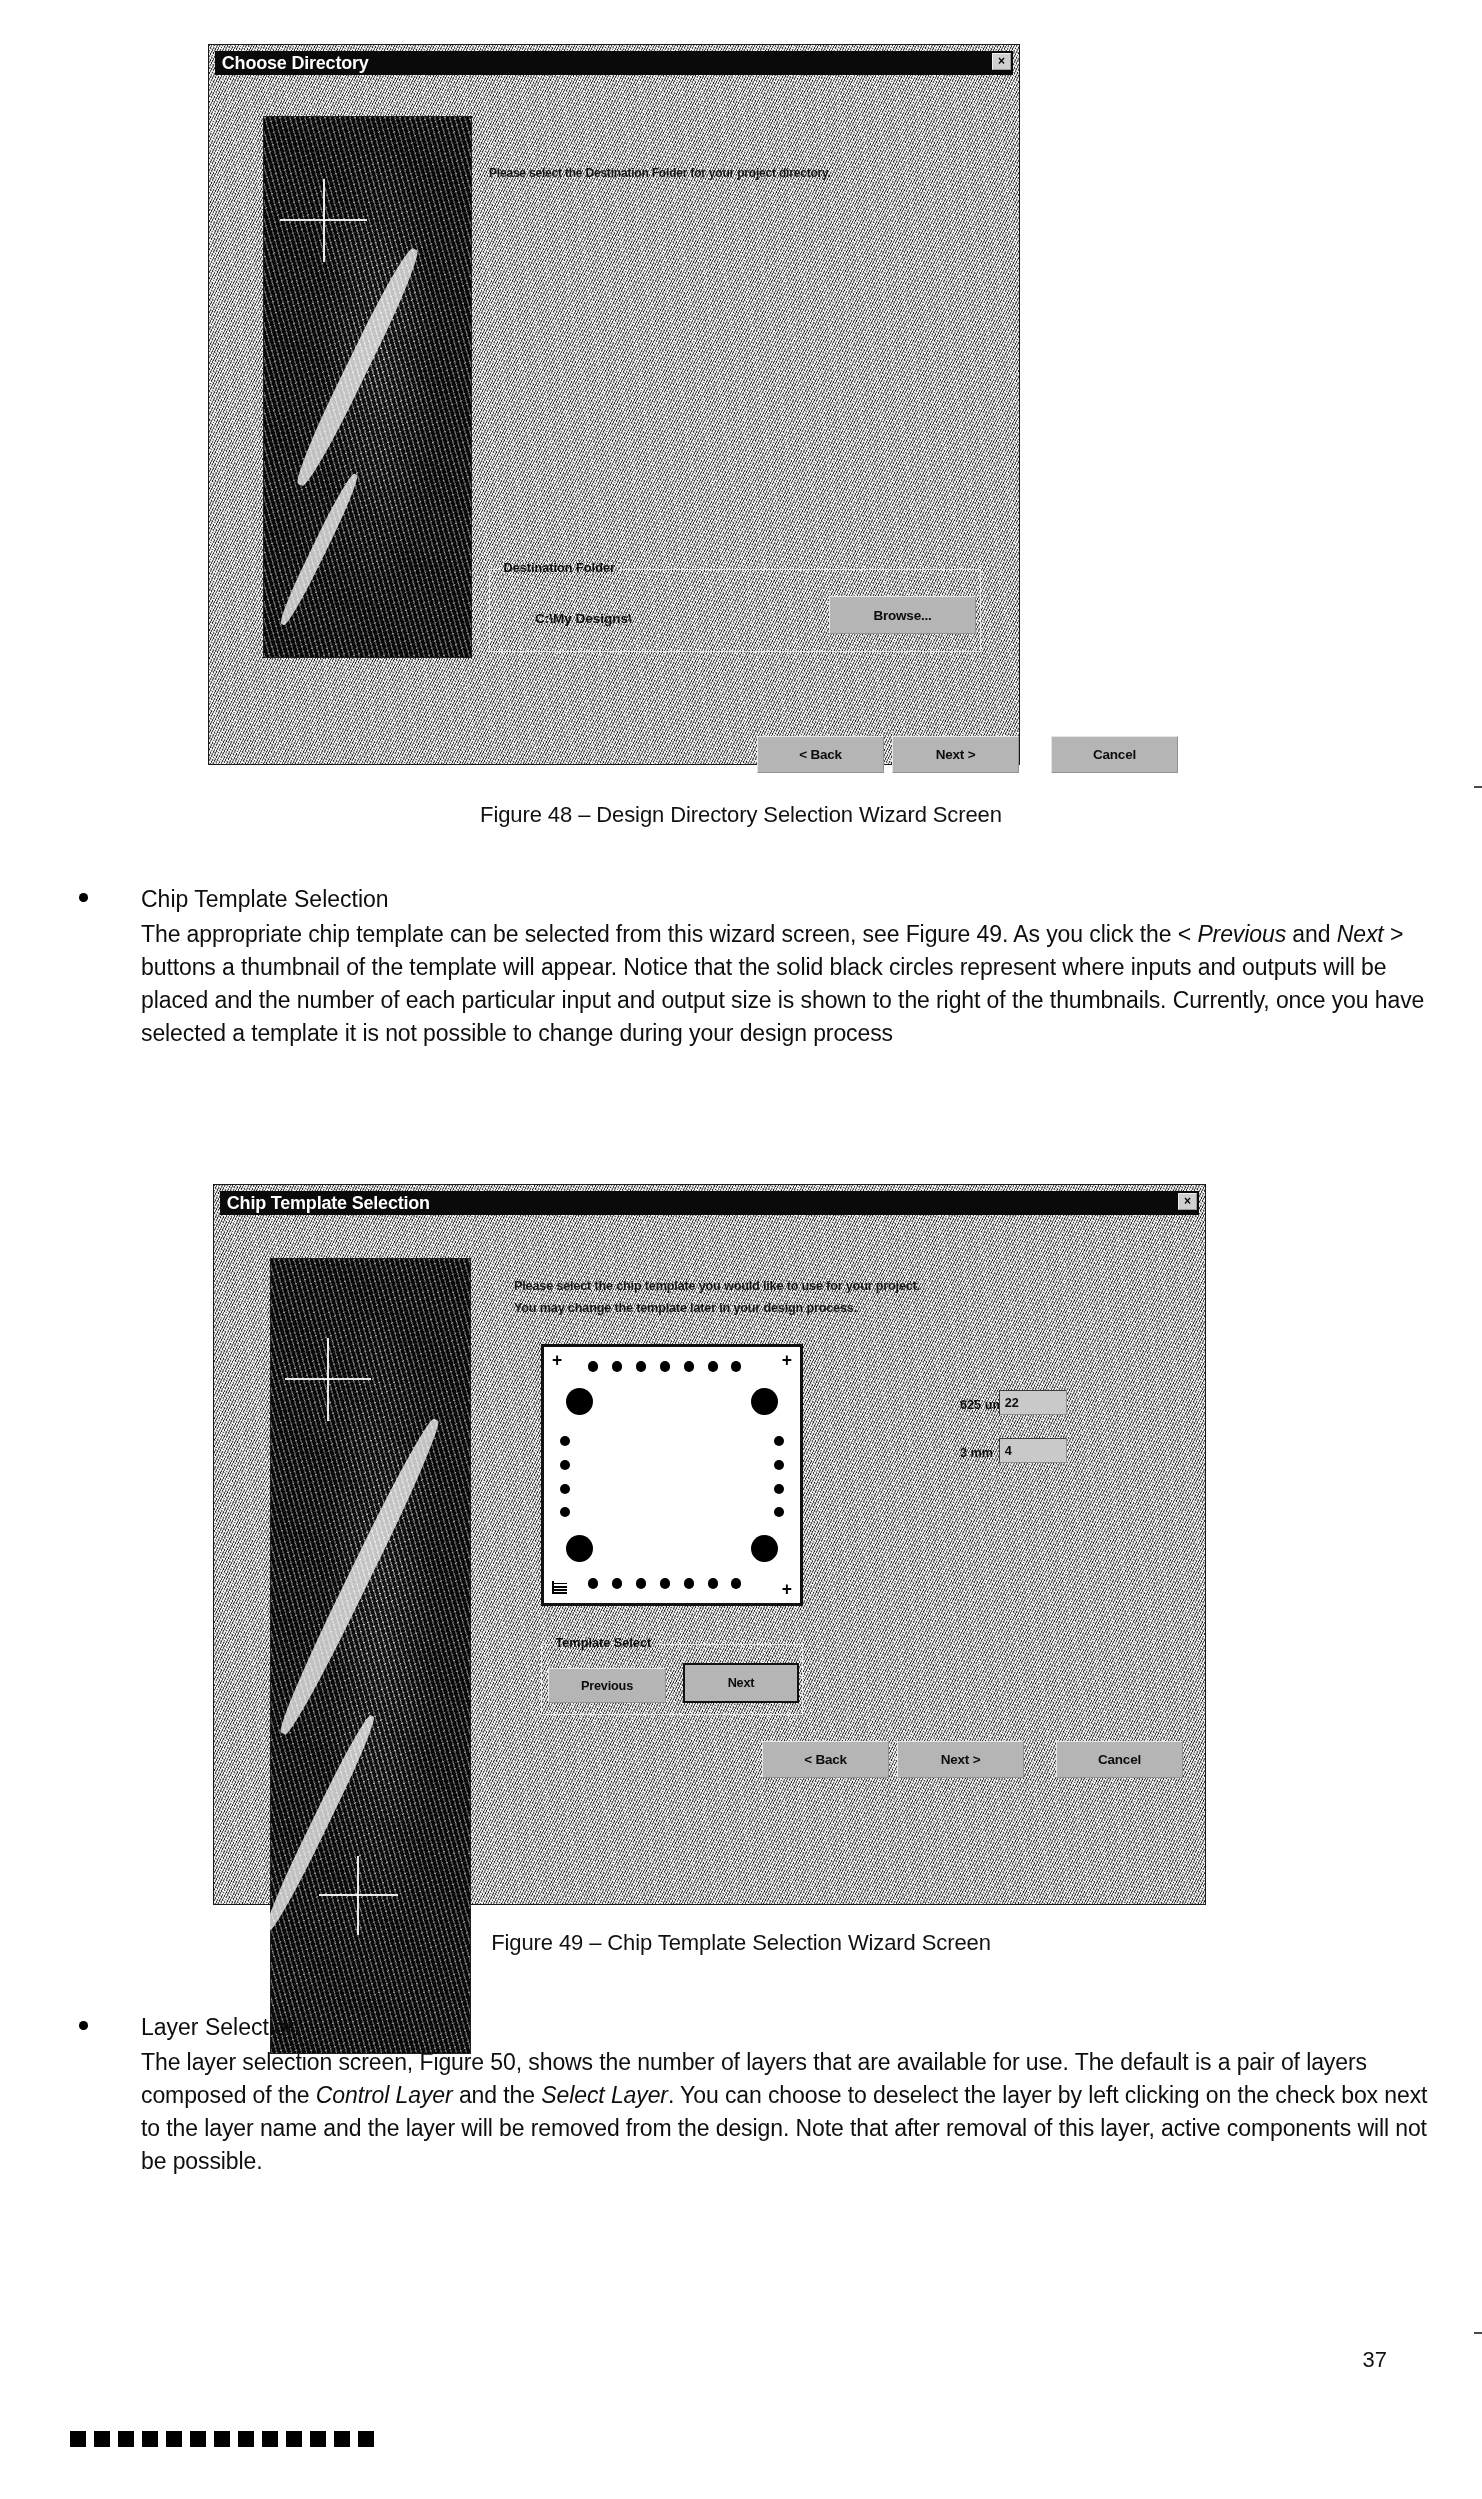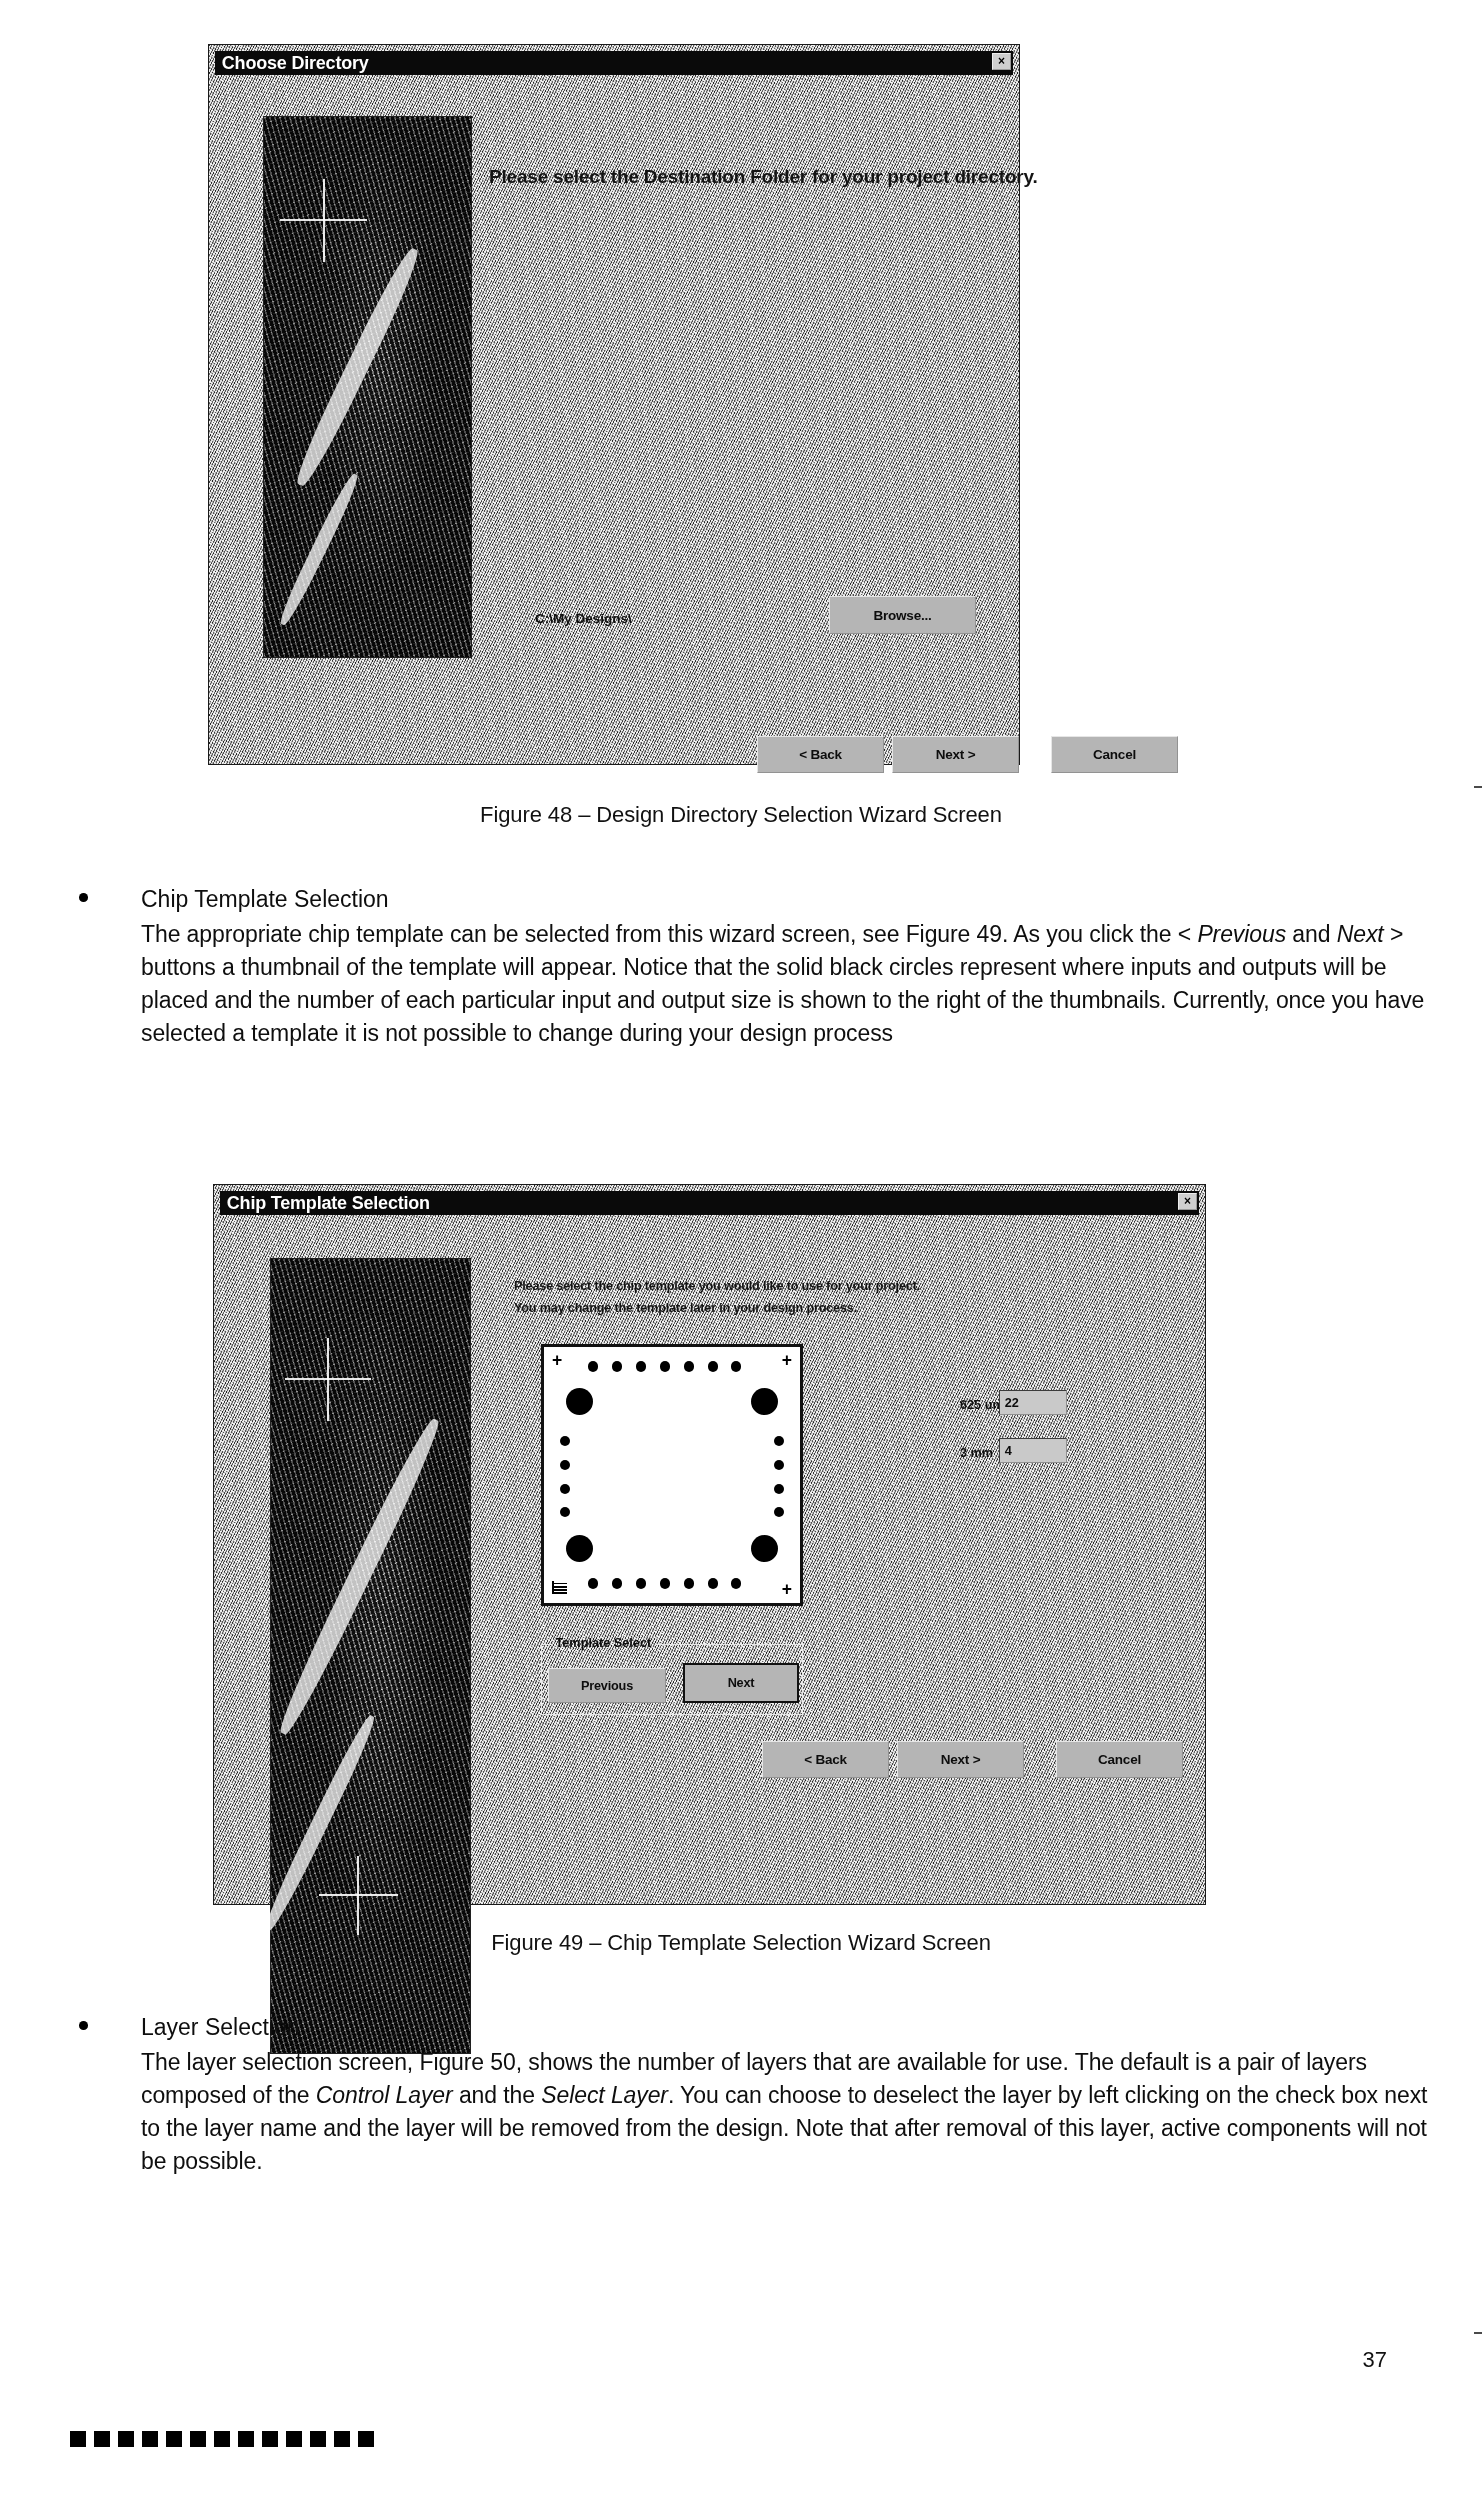--- a/index.html
+++ b/index.html
@@ -59,21 +59,21 @@
     color: #000;
     font-size: 12px;
     font-weight: bold;
     line-height: 14.3px;
     text-align: center;
     box-sizing: border-box;
   }
 
   .prompt {
     position: absolute;
-    font-size: 19px;
+    font-size: 12px;
     font-weight: bold;
     color: #141414;
     letter-spacing: -0.2px;
     white-space: nowrap;
     text-shadow: 0 0 0.8px rgba(255,255,255,.35);
   }
 
   
   .wizard-photo {
     position: absolute;
@@ -257,20 +257,23 @@
 
   <div class="wizard-photo" style="left:54px; top:71px; width:207px; height:540px;">
     <div class="crosshair-h" style="left:16px; top:102px; width:87px; height:2.4px;"></div>
     <div class="crosshair-v" style="left:59px; top:62px; width:2.4px; height:83px;"></div>
     <div class="streak" style="left:83px; top:119px; width:20.7px; height:262px; border-radius:40%;"></div>
     <div class="streak" style="left:48px; top:349px; width:14.3px; height:167px; border-radius:40%;"></div>
   </div>
 
   <div class="prompt" style="left:280px; top:121px;">Please select the Destination Folder for your project directory.</div>
 
+  <div class="groupbox noise" style="left:280px; top:524px; width:492px; height:83px;">
+    <div class="gb-label noise">Destination Folder</div>
+  </div>
 
   <div class="field-text" style="left:295px; top:566px;">C:\My Designs\</div>
 
   <div class="btn" style="left:620px; top:551px; width:147px; height:38px;">Browse...</div>
 
   <div class="btn" style="left:548px; top:691px; width:127px; height:37px;">&lt; Back</div>
   <div class="btn" style="left:683px; top:691px; width:127px; height:37px;">Next &gt;</div>
   <div class="btn" style="left:842px; top:691px; width:127px; height:37px;">Cancel</div>
 </div>
 

